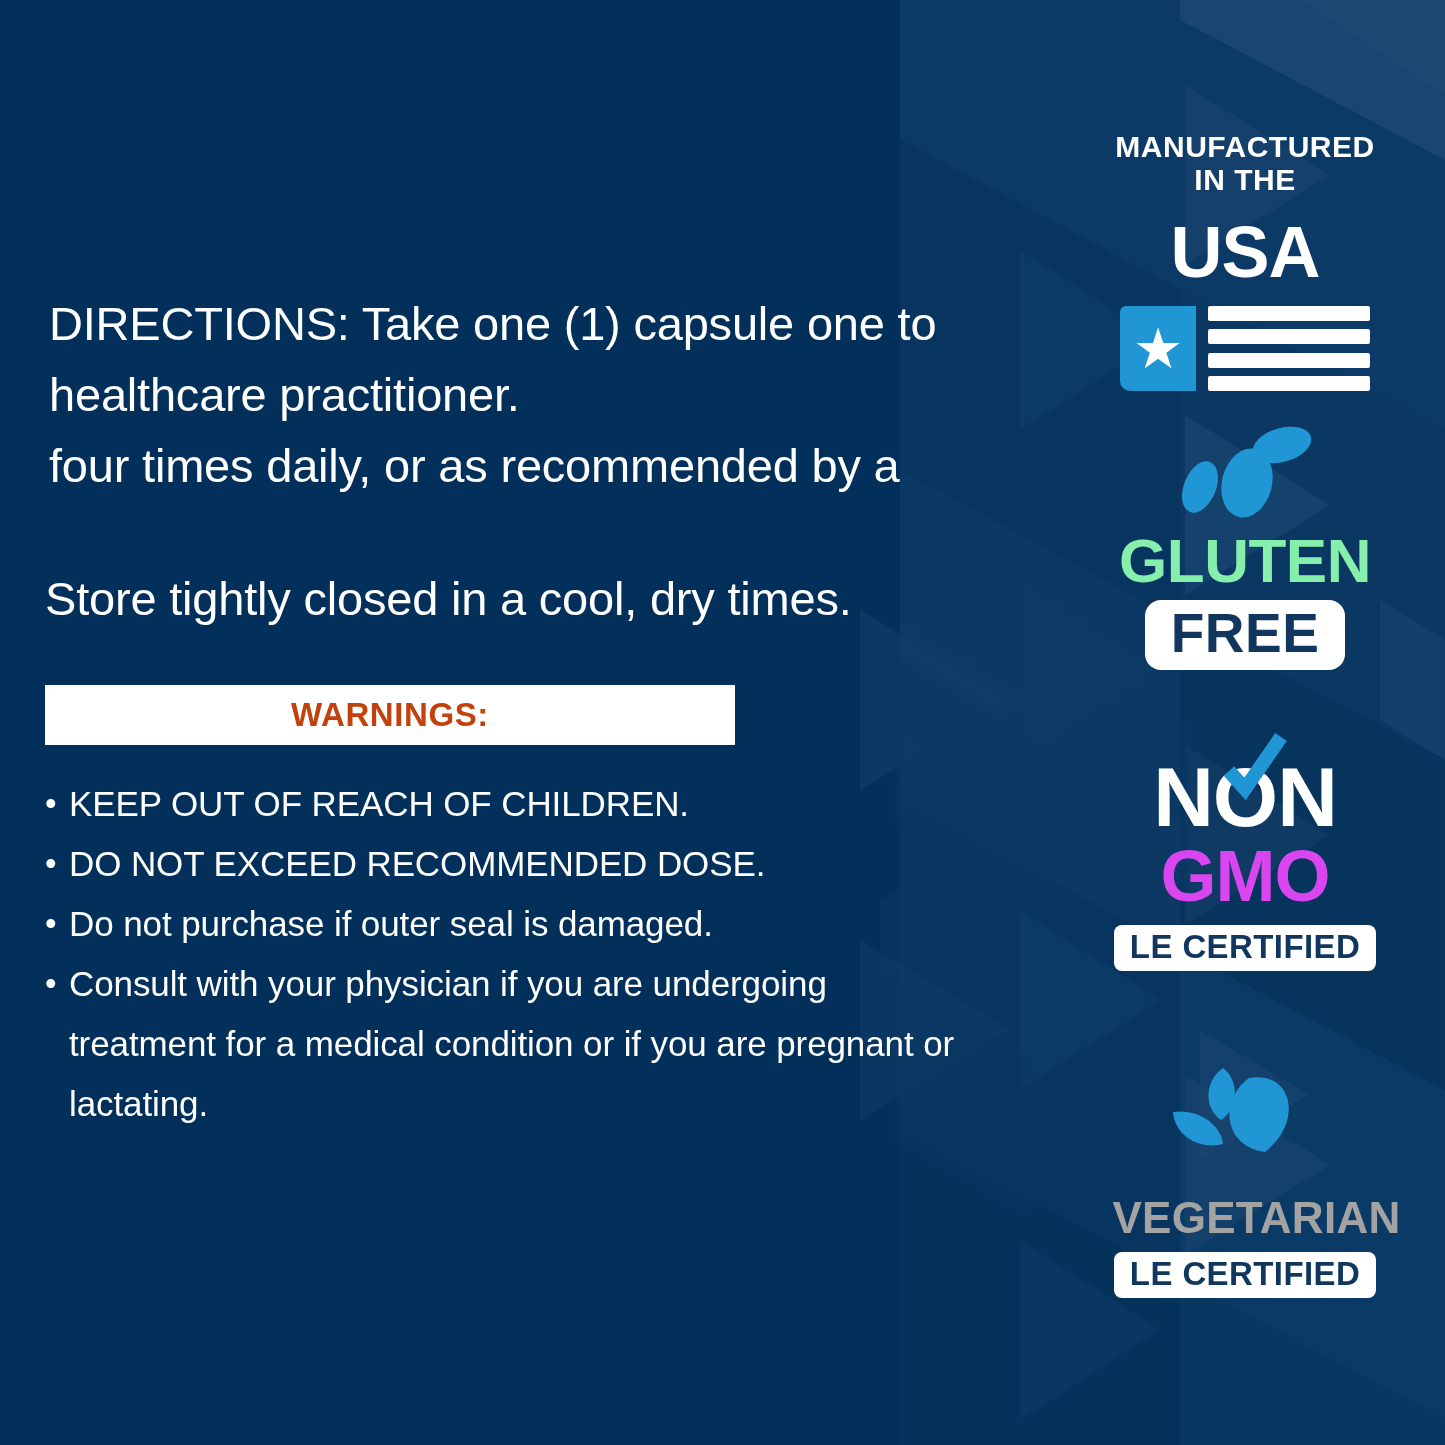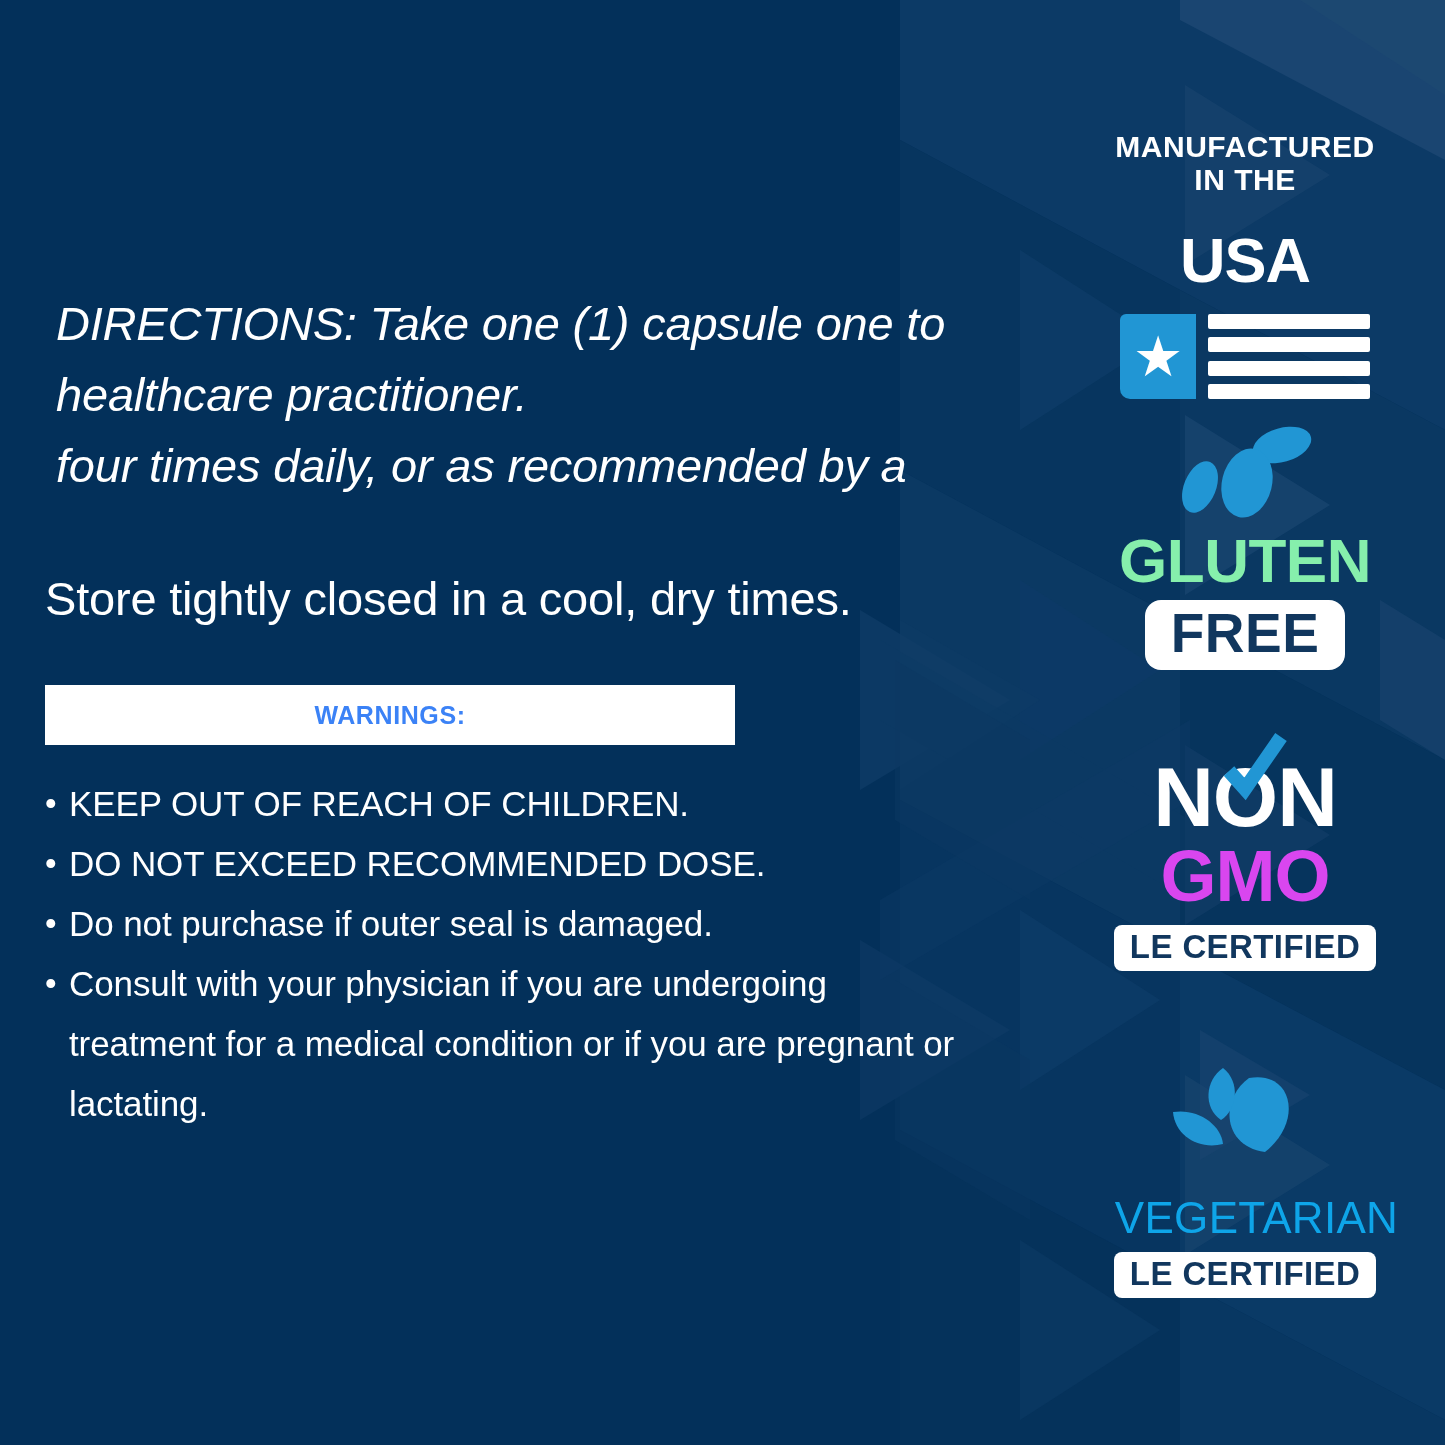--- a/index.html
+++ b/index.html
@@ -29,24 +29,23 @@
   #text-column {
     position: absolute;
     left: 45px;
     top: 0;
     width: 960px;
     height: 1445px;
   }
 
   .directions-block {
     position: absolute;
-    left: 11px;
+    left: 4px;
     top: 288px;
     width: 945px;
-    font-style: italic;
   }
   .directions-line {
     color: #ffffff;
     font-size: 47px;
     line-height: 71px;
     font-weight: 400;
     letter-spacing: -0.2px;
     white-space: nowrap;
   }
 
@@ -71,22 +70,22 @@
     left: 0;
     top: 685px;
     width: 690px;
     height: 60px;
     background: #ffffff;
     display: flex;
     align-items: center;
     justify-content: center;
   }
   #warnings-title {
-    color: #3b82f6;
-    font-size: 25px;
+    color: #c2410c;
+    font-size: 33px;
     font-weight: bold;
     letter-spacing: 0.6px;
   }
 
   
   #warnings-list {
     position: absolute;
     left: 0;
     top: 774px;
     width: 945px;
@@ -138,24 +137,24 @@
     color: #ffffff;
     font-weight: bold;
     font-size: 30px;
     line-height: 33px;
     text-align: center;
     letter-spacing: 0.5px;
   }
   .usa-word {
     color: #ffffff;
     font-weight: bold;
-    font-size: 63px;
+    font-size: 72px;
     line-height: 96px;
     letter-spacing: -1px;
-    margin-top: 16px;
+    margin-top: 8px;
   }
   .usa-flag {
     margin-top: 6px;
     display: flex;
     align-items: stretch;
     width: 250px;
     height: 85px;
   }
   .flag-canton {
     width: 76px;
@@ -246,22 +245,22 @@
   .le-text {
     color: #11375e;
     font-weight: bold;
     font-size: 33px;
     line-height: 36px;
     letter-spacing: 0.4px;
   }
 
   .veg-leaves { width: 185px; height: 120px; }
   .veg-word {
-    color: #0ea5e9;
-    font-weight: normal;
+    color: #a3a3a3;
+    font-weight: bold;
     font-size: 44px;
     line-height: 48px;
     letter-spacing: 0.3px;
     margin-top: 24px;
     margin-left: 23px;
   }
   .veg-banner {
     margin-top: 10px;
     background: #ffffff;
     border-radius: 8px;

